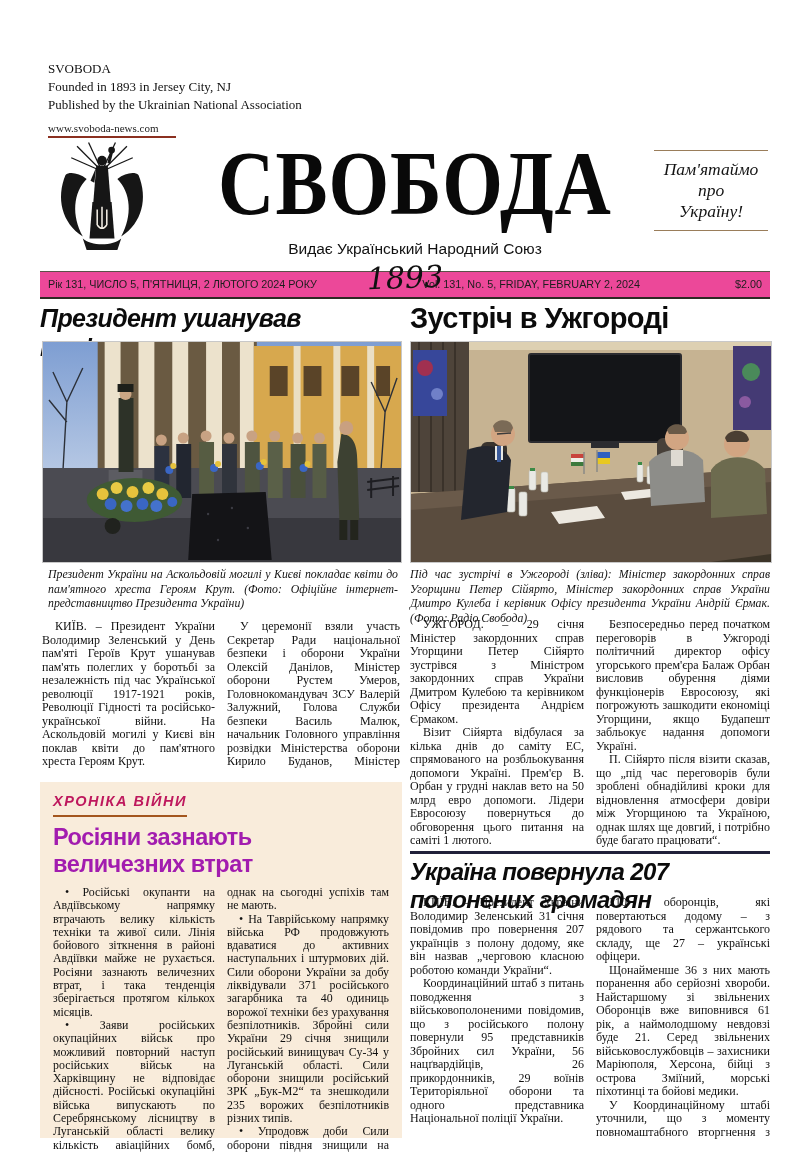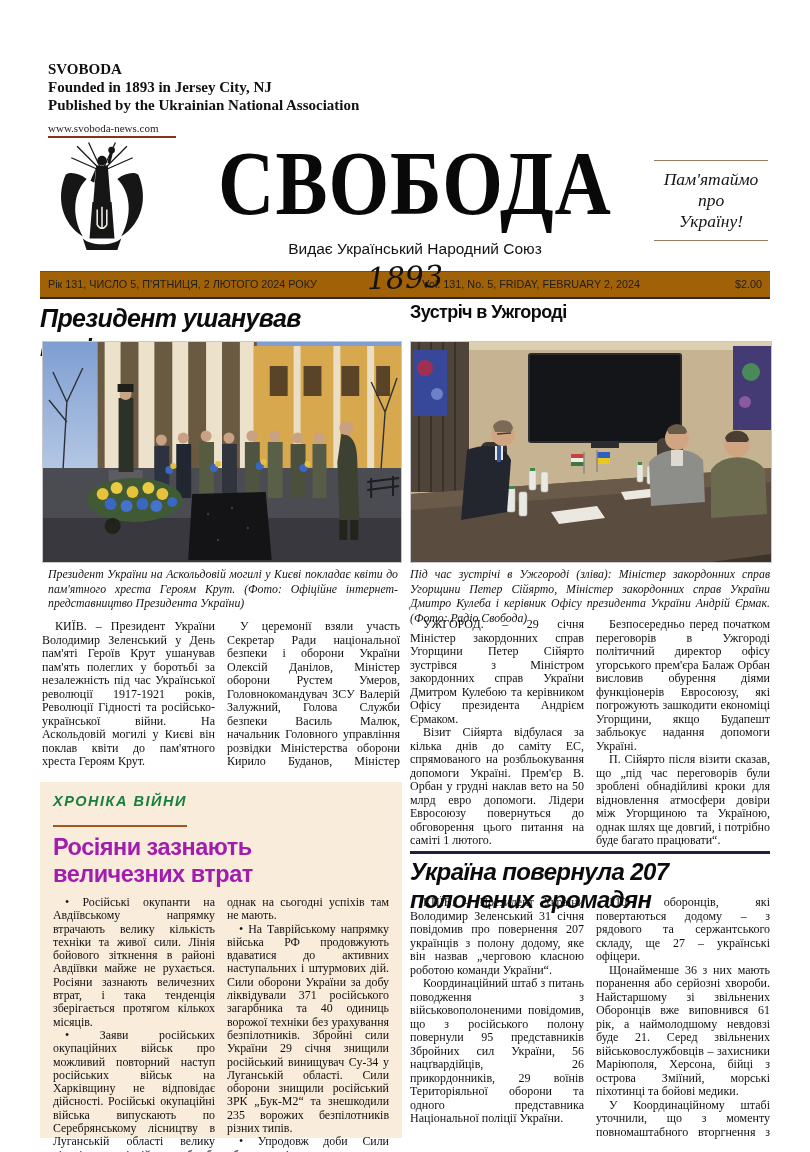--- a/index.html
+++ b/index.html
@@ -1,46 +1,46 @@
 <!DOCTYPE html>
 <html><head>
 <meta charset="utf-8">
 <style>
   html,body{margin:0;padding:0;background:#888;}
   #page{position:relative;width:810px;height:1152px;background:#ffffff;margin:0 auto;
         font-family:"Liberation Serif",serif;color:#1a1a1a;overflow:hidden;}
   
-  .pubblock{position:absolute;left:48px;top:60px;font-weight:bold;font-size:15px;line-height:18px;color:#111;}
+  .pubblock{position:absolute;left:48px;top:60px;font-weight:normal;font-size:13px;line-height:18px;color:#111;}
   .website{position:absolute;left:48px;top:122px;font-size:11px;color:#222;
            border-bottom:2px solid #8b3020;padding-bottom:2px;min-width:128px;}
   
   .masthead{position:absolute;left:40px;top:138px;width:730px;height:130px;}
   .logo{position:absolute;left:14px;top:2px;width:96px;height:120px;}
   .mast-title{position:absolute;left:120px;top:-8px;width:510px;text-align:center;
               font-family:"Liberation Serif",serif;font-weight:bold;font-size:78px;
               letter-spacing:1px;transform:scale(1,1.18);transform-origin:top center;color:#090909;white-space:nowrap;}
   .mast-sub{position:absolute;left:120px;top:102px;width:510px;text-align:center;
             font-family:"Liberation Sans",sans-serif;font-size:15.5px;color:#111;}
-  .slogan{position:absolute;right:0;top:18px;width:118px;text-align:center;
+  .slogan{position:absolute;right:0;top:8px;width:118px;text-align:center;
           font-style:italic;font-size:17.5px;line-height:21px;color:#141414;}
   .slogan .rule{border-top:1.5px solid #9a7d5a;margin:4px 2px 8px 2px;}
   .slogan .rule2{border-top:1.5px solid #9a7d5a;margin:8px 2px 0 2px;}
   
-  .dateline{position:absolute;left:40px;top:271px;width:730px;height:25px;background:#a16207;
+  .dateline{position:absolute;left:40px;top:271px;width:730px;height:25px;background:#ec4899;
             border-top:1px solid #5a5248;border-bottom:2px solid #2e2a24;
             font-family:"Liberation Sans",sans-serif;font-size:10.8px;color:#1d1d1d;}
   .dateline .dl-left{position:absolute;left:8px;top:6px;}
   .dateline .dl-year{position:absolute;left:50%;top:-12px;transform:translateX(-50%) rotate(-2deg);
             font-family:"DejaVu Serif",serif;font-style:italic;font-size:30px;color:#111;}
   .dateline .dl-right{position:absolute;right:130px;top:6px;}
   .dateline .dl-price{position:absolute;right:8px;top:6px;}
   
   .headline{font-family:"Liberation Sans",sans-serif;font-weight:bold;color:#0b0b0b;letter-spacing:-0.6px;}
   .hl-left{position:absolute;left:40px;top:304px;width:362px;font-size:25px;font-style:italic;}
-  .hl-right{position:absolute;left:410px;top:302px;width:360px;font-size:18px;}
+  .hl-right{position:absolute;left:410px;top:302px;width:360px;font-size:29px;}
   
   .photo{position:absolute;border:1px solid #c8c8c8;}
   .photo-left{left:42px;top:341px;width:358px;height:220px;}
   .photo-right{left:410px;top:341px;width:360px;height:220px;}
   
   .caption{position:absolute;font-style:italic;font-size:11.8px;line-height:14.6px;text-align:justify;color:#141414;}
   .cap-left{left:48px;top:567px;width:350px;}
   .cap-right{left:410px;top:567px;width:360px;}
   
   .body-flow{position:absolute;column-count:2;column-gap:12px;column-fill:auto;overflow:hidden;
@@ -49,21 +49,21 @@
   .memorial-body{left:42px;top:620px;width:358px;height:158px;}
   .uzh-body{left:410px;top:618px;width:360px;height:230px;}
   .pris-body{left:410px;top:896px;width:360px;height:244px;}
   
   .divider{position:absolute;left:410px;top:851px;width:360px;height:2.5px;background:#20203a;}
   .hl-pris{position:absolute;left:410px;top:858px;width:360px;font-size:24px;font-style:italic;}
   
   .warbox{position:absolute;left:40px;top:782px;width:362px;height:356px;background:#f9ecdb;
           box-sizing:border-box;padding:10px 13px;}
   .kicker{display:inline-block;font-family:"Liberation Sans",sans-serif;font-weight:bold;font-style:italic;
-          font-size:14.5px;letter-spacing:1.5px;color:#15803d;border-bottom:2px solid #a4561e;padding-bottom:16px;}
+          font-size:14.5px;letter-spacing:1.5px;color:#be185d;border-bottom:2px solid #a4561e;padding-bottom:6px;}
   .warbox-hl{font-family:"Liberation Sans",sans-serif;font-weight:bold;font-size:23.5px;
              letter-spacing:-0.5px;color:#a21caf;margin-top:7px;}
   .warbox-body{column-count:2;column-gap:12px;column-fill:auto;height:268px;overflow:hidden;
                font-size:11.9px;line-height:13.3px;text-align:justify;color:#101010;margin-top:8px;}
   .warbox-body p{margin:0;text-indent:12px;}
 </style>
 </head>
 <body>
 
 <div id="page">

